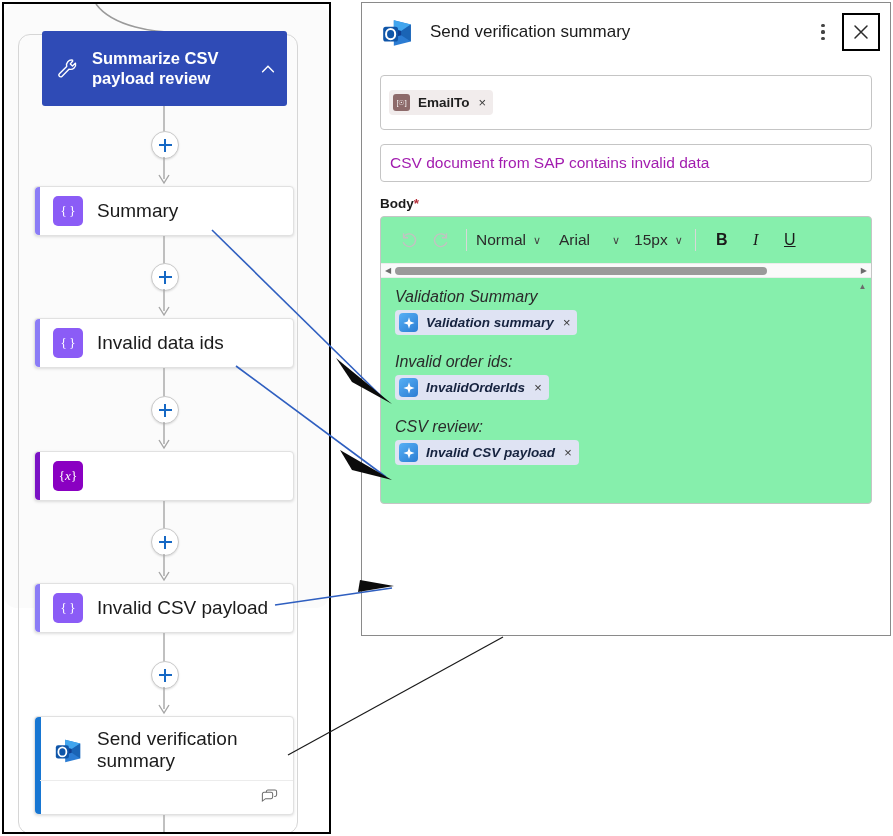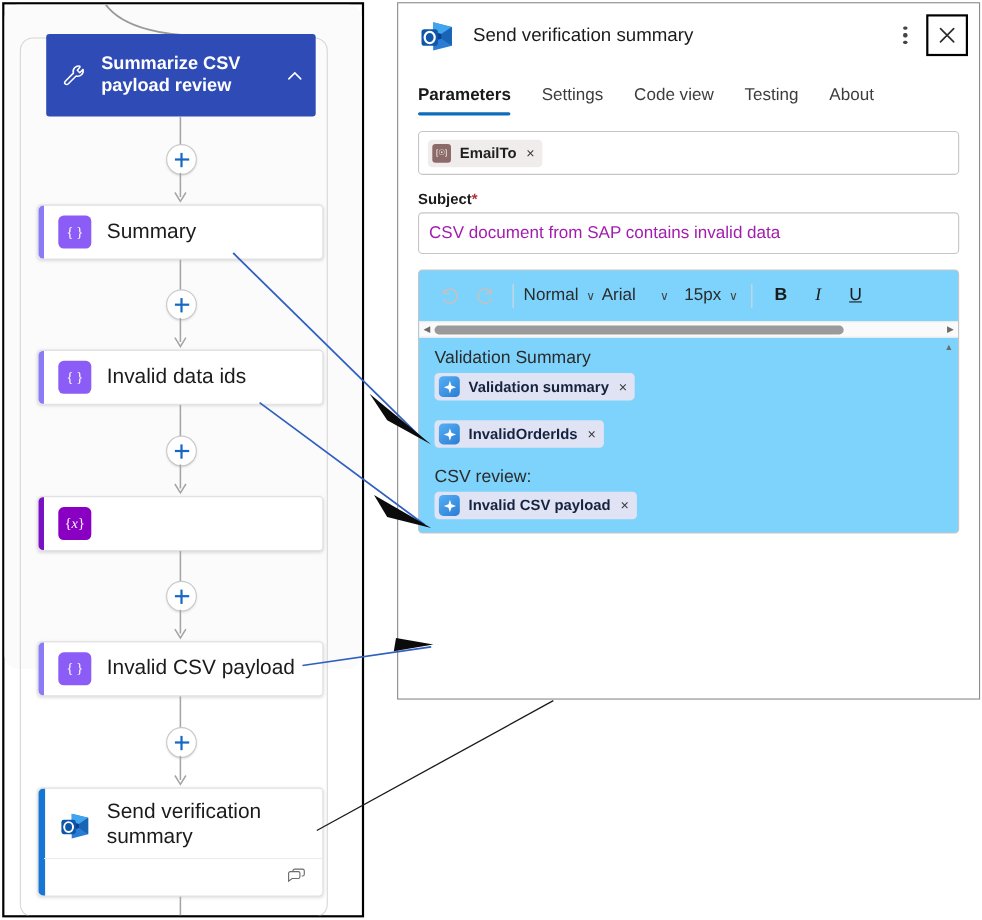--- a/index.html
+++ b/index.html
@@ -85,47 +85,47 @@
   #tabstrip{display:flex;align-items:flex-end;height:44px;padding:0 18px;gap:28px;box-sizing:border-box;}
   .tab{font-size:15.5px;color:#3d3d3d;position:relative;padding-bottom:9px;white-space:nowrap;}
   .tab.active{color:#17191b;font-weight:bold;}
   .tab.active:after{content:"";position:absolute;left:0;right:0;bottom:0;height:3px;background:#0f6cbd;border-radius:2px;}
 
   #panel-body{padding:14px 18px 0 18px;box-sizing:border-box;}
   .field-label{font-size:13.5px;font-weight:bold;color:#1b1b1b;margin-bottom:5px;}
   .req{color:#b5303b;font-weight:bold;}
 
   .input-box{border:1px solid #c5c5c5;border-radius:4px;background:#fff;box-sizing:border-box;}
-  #to-box{height:40px;display:flex;align-items:center;padding:0 8px;margin-bottom:14px;}
+  #to-box{height:55px;display:flex;align-items:center;padding:0 8px;margin-bottom:14px;}
   #subject-box{height:38px;display:flex;align-items:center;padding:0 9px;margin-bottom:14px;}
   #subject-text{font-size:15.5px;color:#a21caf;}
 
   .chip{display:inline-flex;align-items:center;height:25px;border-radius:4px;padding:0 7px 0 4px;}
   .chip .chip-ico{width:17px;height:17px;border-radius:3px;display:flex;align-items:center;justify-content:center;flex:0 0 17px;}
   .chip .chip-lbl{font-size:13.5px;font-weight:bold;color:#1f1f1f;margin:0 9px 0 8px;white-space:nowrap;}
   .chip .chip-x{font-size:13px;color:#3a3a3a;}
   #to-chip{background:#f1ecec;}
   #to-chip .chip-ico{background:#8d6a6a;color:#fff;font-size:7px;}
 
   
-  #body-editor{border:1px solid #c5c5c5;border-radius:4px;height:240px;overflow:hidden;position:relative;background:#7dd3fc;box-sizing:border-box;}
+  #body-editor{border:1px solid #c5c5c5;border-radius:4px;height:288px;overflow:hidden;position:relative;background:#86efac;box-sizing:border-box;}
   #editor-toolbar{height:46px;display:flex;align-items:center;padding:0 12px;gap:0;box-sizing:border-box;}
   .tb-icon{width:32px;height:30px;display:flex;align-items:center;justify-content:center;color:#bdbdbd;}
   .tb-sep{width:1px;height:22px;background:#d8d8d8;margin:0 9px;}
   .tb-select{display:flex;align-items:center;font-size:15.5px;color:#2b2b2b;white-space:nowrap;}
   .tb-select .cv{margin-left:7px;color:#444;font-size:11px;}
   .tb-fmt{font-size:16px;color:#1b1b1b;width:34px;text-align:center;}
 
   #hscroll{height:15px;background:#fafafa;border-top:1px solid #ececec;border-bottom:1px solid #ececec;
      display:flex;align-items:center;padding:0 4px;box-sizing:border-box;}
   #hscroll .ar{font-size:8px;color:#6c6c6c;}
   #hthumb{height:8px;background:#9a9a9a;border-radius:4px;margin:0 4px;flex:0 0 auto;width:372px;}
   #hspace{flex:1;}
 
-  #editor-content{position:relative;padding:10px 14px 0 14px;box-sizing:border-box;height:225px;}
+  #editor-content{position:relative;padding:10px 14px 0 14px;box-sizing:border-box;height:225px;font-style:italic;}
   .ed-line{font-size:16px;color:#2b2b2b;margin-bottom:4px;}
   .ed-gap{height:18px;}
   .tok{background:#dfe3f3;}
   .tok .chip-ico{background:linear-gradient(140deg,#56b0f5 0%,#2b7cd3 100%);flex:0 0 19px;width:19px;height:19px;border-radius:4px;}
   .tok .chip-lbl{color:#16233f;}
   #vscroll{position:absolute;right:2px;top:4px;width:13px;height:218px;display:flex;justify-content:center;}
   #vscroll .va{font-size:8px;color:#6c6c6c;}
 
   
   #annotations{position:absolute;left:0;top:0;width:893px;height:836px;pointer-events:none;}
@@ -272,45 +272,38 @@
         <i></i>
         <i></i>
       </span>
     <span id="close-btn">
       <svg width="20" height="20" viewBox="0 0 20 20">
         <path d="M4 4 L16 16 M16 4 L4 16" stroke="#2b2b2b" stroke-width="1.5" stroke-linecap="round"></path>
       </svg>
     </span>
   </div>
 
-  <div id="tabstrip">
-    <span class="tab active">Parameters</span>
-    <span class="tab">Settings</span>
-    <span class="tab">Code view</span>
-    <span class="tab">Testing</span>
-    <span class="tab">About</span>
-  </div>
 
   <div id="panel-body">
 
     <div class="input-box" id="to-box">
       <span class="chip" id="to-chip">
         <span class="chip-ico">[☉]</span>
         <span class="chip-lbl">EmailTo</span>
         <span class="chip-x">×</span>
       </span>
     </div>
 
-    <div class="field-label">
-      <span>Subject</span><span class="req">*</span>
-    </div>
     <div class="input-box" id="subject-box">
       <span id="subject-text">CSV document from SAP contains invalid data</span>
     </div>
 
+    <div class="field-label">
+      <span>Body</span><span class="req">*</span>
+    </div>
 
     <div id="body-editor">
 
       <div id="editor-toolbar">
         <span class="tb-icon">
           <svg width="20" height="20" viewBox="0 0 22 22">
               <path d="M5 8 A7 7 0 1 1 4.6 13.5" fill="none" stroke="#c2c2c2" stroke-width="1.5"></path>
               <path d="M5 3.5 L5 8.5 L10 8.5" fill="none" stroke="#c2c2c2" stroke-width="1.5"></path>
             </svg>
         </span>
@@ -318,21 +311,21 @@
           <svg width="20" height="20" viewBox="0 0 22 22">
               <path d="M17 8 A7 7 0 1 0 17.4 13.5" fill="none" stroke="#c2c2c2" stroke-width="1.5"></path>
               <path d="M17 3.5 L17 8.5 L12 8.5" fill="none" stroke="#c2c2c2" stroke-width="1.5"></path>
             </svg>
         </span>
         <span class="tb-sep"></span>
         <span class="tb-select">
           <span>Normal</span>
           <span class="cv">∨</span>
         </span>
-        <span class="tb-select" style="margin-left:6px;justify-content:flex-end;">
+        <span class="tb-select" style="margin-left:18px;justify-content:flex-end;">
           <span>Arial</span>
           <span class="cv" style="margin-left:22px;">∨</span>
         </span>
         <span class="tb-select" style="margin-left:14px;">
           <span>15px</span>
           <span class="cv">∨</span>
         </span>
         <span class="tb-sep" style="margin-left:12px;"></span>
         <span class="tb-fmt" style="font-weight:bold;">B</span>
         <span class="tb-fmt" style="font-style:italic;font-family:'Liberation Serif',serif;">I</span>
@@ -355,20 +348,21 @@
                   <path d="M8 1.4 L9.5 6.2 L14.4 8 L9.5 9.8 L8 14.6 L6.5 9.8 L1.6 8 L6.5 6.2 Z" fill="#ffffff"></path>
                 </svg>
             </span>
             <span class="chip-lbl">Validation summary</span>
             <span class="chip-x">×</span>
           </span>
         </div>
 
         <div class="ed-gap"></div>
 
+        <div class="ed-line">Invalid order ids:</div>
         <div>
           <span class="chip tok">
             <span class="chip-ico">
               <svg width="14" height="14" viewBox="0 0 16 16">
                   <path d="M8 1.4 L9.5 6.2 L14.4 8 L9.5 9.8 L8 14.6 L6.5 9.8 L1.6 8 L6.5 6.2 Z" fill="#ffffff"></path>
                 </svg>
             </span>
             <span class="chip-lbl">InvalidOrderIds</span>
             <span class="chip-x">×</span>
           </span>

